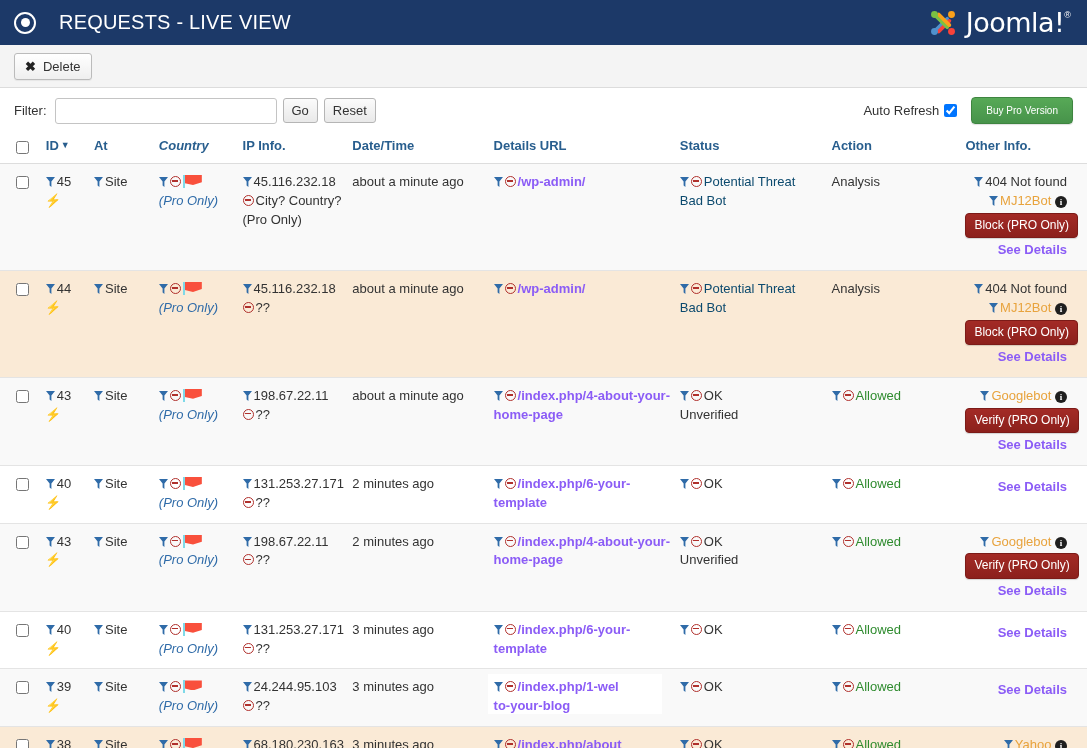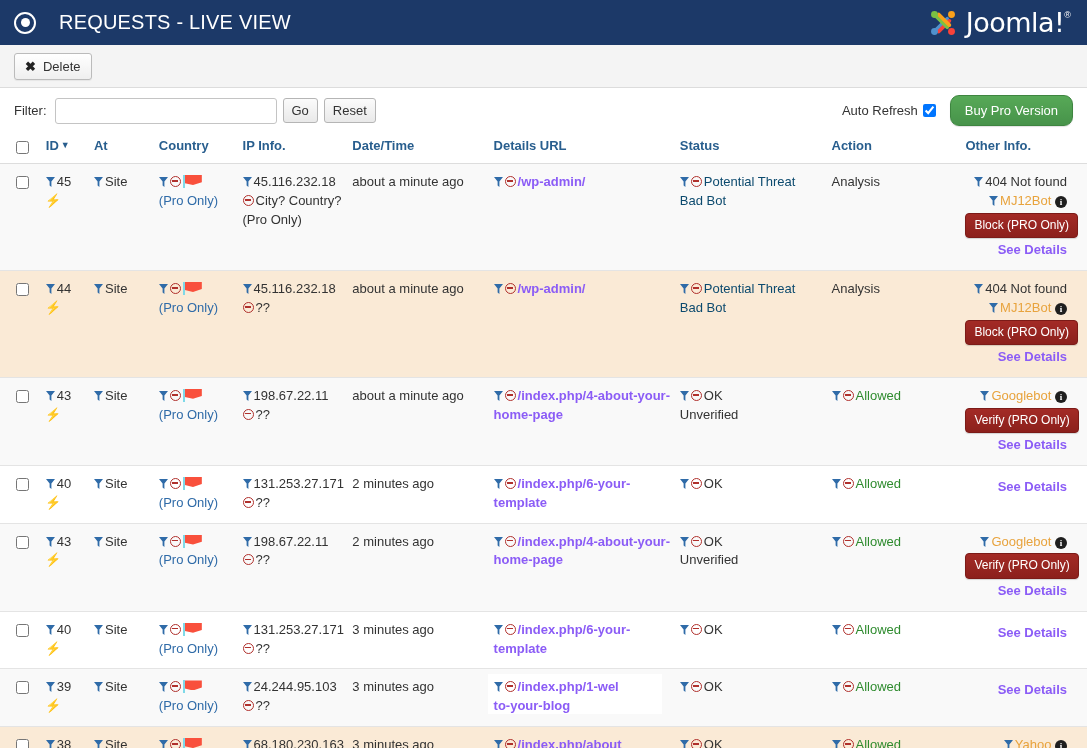--- a/index.html
+++ b/index.html
@@ -109,22 +109,22 @@
     display: flex;
     align-items: center;
     gap: 14px;
   }
   .auto-refresh { display: flex; align-items: center; gap: 5px; font-size: 13px; color: #333; }
   .auto-refresh input { width: 13px; height: 13px; margin: 0; }
   .btn-buypro {
     background: linear-gradient(#57a957, #47934a);
     border: 1px solid #3e8540;
     color: #fff;
-    font-size: 13px;
-    border-radius: 9px;
+    font-size: 10px;
+    border-radius: 4px;
     padding: 7px 14px;
     cursor: pointer;
     font-family: "Liberation Sans", sans-serif;
     box-shadow: 0 1px 1px rgba(0,0,0,.12);
   }
 
   
   table.reqtable {
     width: 1087px;
     border-collapse: collapse;
@@ -149,21 +149,21 @@
     line-height: 1.45;
   }
   tr.bg-gray  td { background: #f9f9f9; }
   tr.bg-white td { background: #ffffff; }
   tr.bg-beige td { background: #faead6; }
 
   
   .c-chk  { width: 40px;  padding-left: 16px !important; }
   .c-id   { width: 46px; }
   .c-at   { width: 62px; }
-  .c-ctry { width: 80px; }
+  .c-ctry { width: 80px; font-style: italic; }
   .c-ip   { width: 105px; }
   .c-dt   { width: 135px; }
   .c-url  { width: 178px; }
   .c-st   { width: 145px; }
   .c-act  { width: 128px; }
   .c-oth  { width: 120px; padding-right: 20px !important; }
 
   th.c-chk { padding-left: 16px; }
 
   

